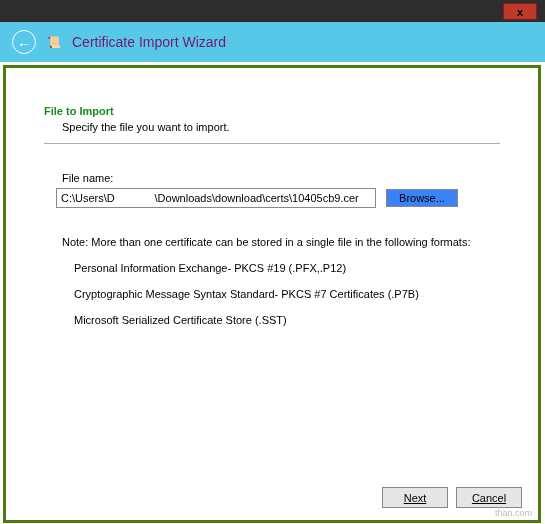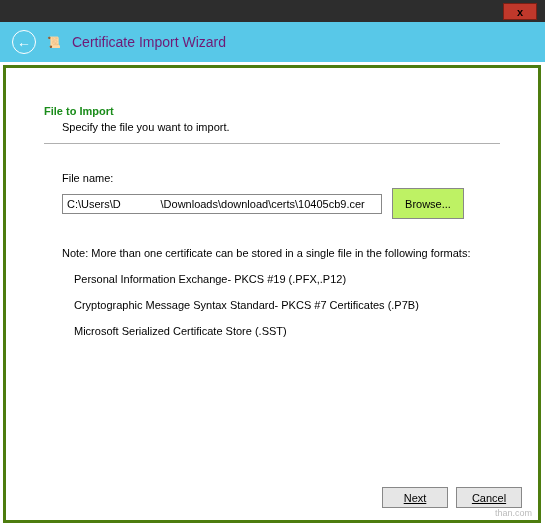--- a/index.html
+++ b/index.html
@@ -85,39 +85,39 @@
     .hr {
       border: none;
       border-top: 1px solid #b0b0b0;
       margin-bottom: 28px;
     }
     .field-label {
       margin-left: 18px;
       margin-bottom: 4px;
     }
     .file-row {
-      margin-left: 18px;
+      margin-left: 12px;
       display: flex;
       gap: 10px;
       align-items: center;
       margin-bottom: 28px;
     }
     .file-input {
       width: 320px;
       height: 20px;
       border: 1px solid #888;
       padding: 1px 4px;
       font-size: 11px;
       font-family: inherit;
     }
     .browse-btn {
       width: 72px;
-      height: 31px;
+      height: 18px;
       border: 1px solid #888;
-      background: #bef264;
+      background: #3b82f6;
       font-size: 11px;
       cursor: pointer;
     }
     .note {
       margin-left: 18px;
       margin-bottom: 14px;
     }
     .fmt {
       margin-left: 30px;
       margin-bottom: 14px;

